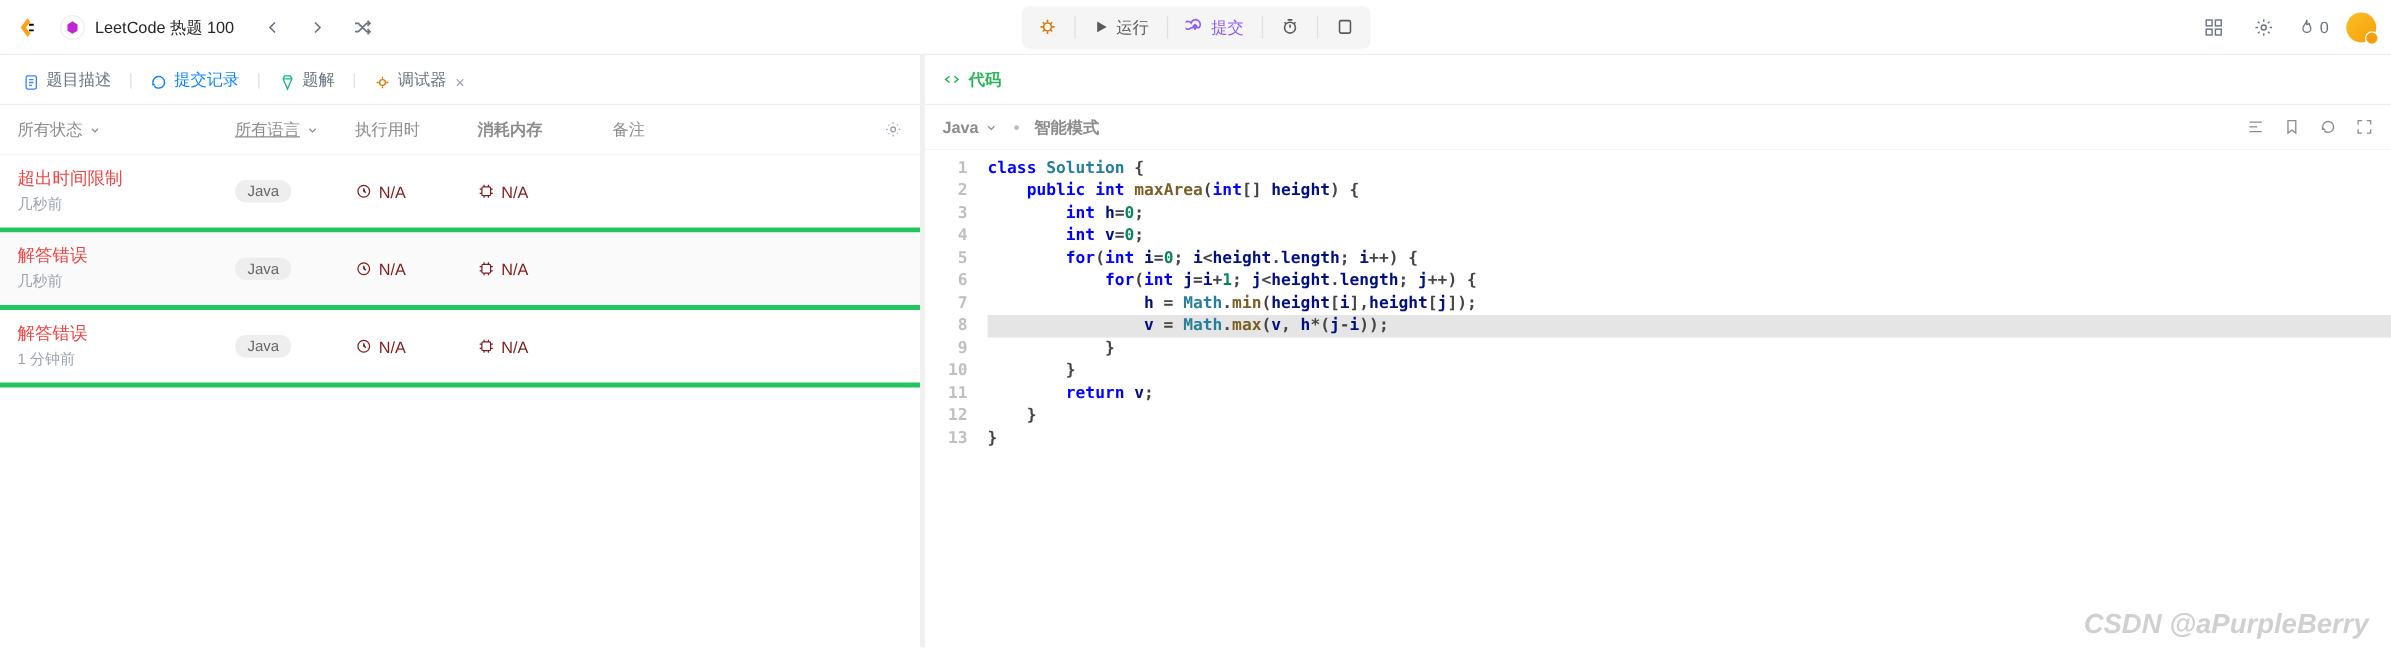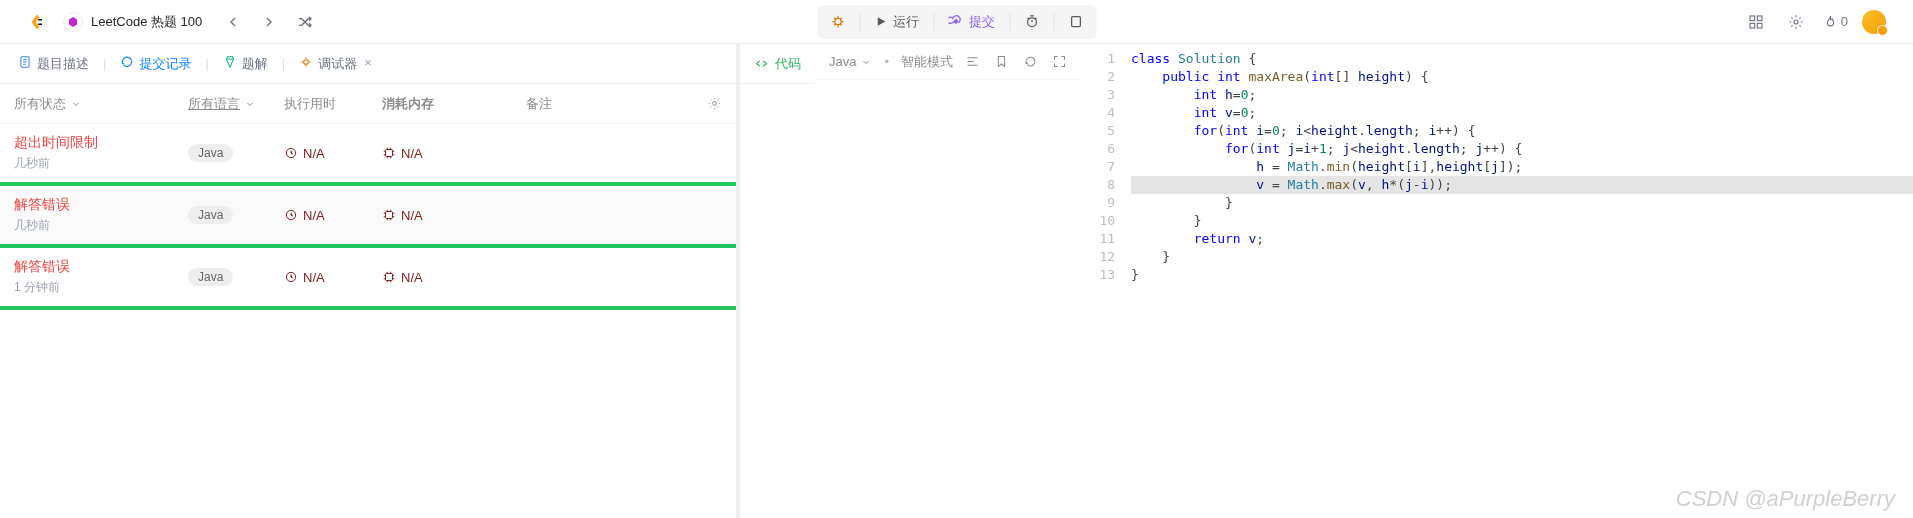--- a/index.html
+++ b/index.html
@@ -1,49 +1,49 @@
 <!DOCTYPE html>
 <html><head>
 <meta charset="utf-8">
 <style>
   * { box-sizing: border-box; margin: 0; padding: 0; }
   body { font-family: -apple-system, BlinkMacSystemFont, "Segoe UI", Helvetica, Arial, sans-serif; font-size: 13px; color: #262626; background: #fff; width: 1913px; }
   
-  .topbar { height: 44px; display: flex; align-items: center; padding: 0 27px; border-bottom: 1px solid #eee; position: relative; }
+  .topbar { height: 44px; display: flex; align-items: center; padding: 0 12px; border-bottom: 1px solid #eee; position: relative; }
   .tb-left { display: flex; align-items: center; gap: 10px; }
   .logo svg { width: 18px; height: 18px; }
   .problem-list { display:flex; align-items:center; gap:8px; padding:4px 8px; border-radius:4px; }
   .list-icon { width:20px; height:20px; border-radius:50%; background:#fff; border:1px solid #eee; display:flex; align-items:center; justify-content:center; color:#c026d3; font-size:11px;}
   .nav-btn { width:26px; height:26px; display:flex; align-items:center; justify-content:center; border-radius:4px; color:#6b7280; cursor:pointer;}
   .tb-center { position:absolute; left:50%; transform:translateX(-50%); display:flex; align-items:center; gap:4px; background:#f5f5f5; border-radius:6px; padding:3px;}
   .tc-btn { height:28px; display:flex; align-items:center; gap:6px; padding:0 10px; border-radius:4px; cursor:pointer; color:#595959;}
   .tc-btn.green { color:#8b5cf6;}
   .tc-divider { width:1px; height:18px; background:#e0e0e0;}
   .tb-right { margin-left:auto; display:flex; align-items:center; gap:14px; color:#6b7280;}
   .streak { display:flex; align-items:center; gap:3px;}
   .avatar { width:24px; height:24px; border-radius:50%; background:linear-gradient(135deg,#fbbf24,#f59e0b); position:relative;}
   .avatar::after{content:"";position:absolute;right:-2px;bottom:-2px;width:9px;height:9px;border-radius:50%;background:#f59e0b;border:1.5px solid #fff;}
   
   .main { display:flex; height:474px; }
   .pane-left { flex:0 0 740px; border-right:4px solid #f0f0f0; display:flex; flex-direction:column; }
-  .pane-right { flex:1; display:flex; position:relative; }
+  .pane-right { flex:1; display:flex; flex-direction:column; position:relative;font-weight:bold; }
   
   .tabs { height:40px; display:flex; align-items:center; gap:4px; padding:0 10px; border-bottom:1px solid #eee;}
-  .tab { display:flex; align-items:flex-start; gap:5px; padding:4px 8px; border-radius:4px; color:#6b7280; cursor:pointer; font-size:13px;}
+  .tab { display:flex; align-items:flex-end; gap:5px; padding:4px 8px; border-radius:4px; color:#6b7280; cursor:pointer; font-size:13px;}
   .tab.active { color:#0a84ff;}
   .tab .close { margin-left:2px; color:#9ca3af;}
   .tab-sep{ color:#e0e0e0; padding:0 2px;}
   
   .filters { height:40px; display:flex; align-items:center; padding:0 14px; color:#8c8c8c; font-size:13px; border-bottom:1px solid #f5f5f5; position:relative;text-align:right;}
   .fcol { display:flex; align-items:center; gap:4px;}
   .fcol.status{width:174px;}
   .fcol.lang{width:96px;text-decoration:underline;}
   .fcol.time{width:98px;}
   .fcol.mem{width:108px;font-weight:bold;}
-  .fcol.note{flex:1;margin-left:36px;}
+  .fcol.note{flex:1;}
   .gear-right{position:absolute; right:14px; color:#9ca3af;}
   
   .subs { flex:1; overflow:auto;}
   .sub-row { display:flex; align-items:center; padding:10px 14px; border-bottom:4px solid #22c55e;}
   .sub-row:nth-child(2){background:#fafafa;}
   .col-status{width:174px;}
   .col-lang{width:96px;}
   .col-time{width:98px;}
   .col-mem{width:108px;}
   .status-txt{color:#ef4444; font-size:14px; margin-bottom:3px;}

